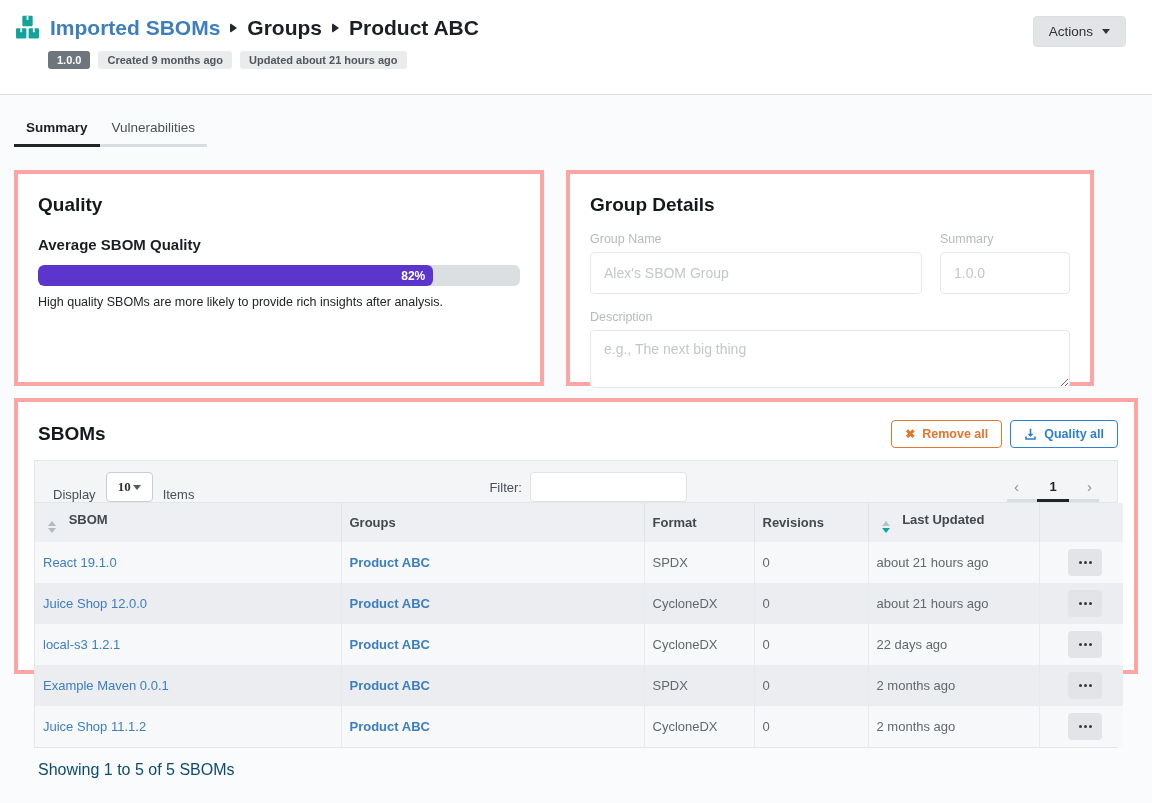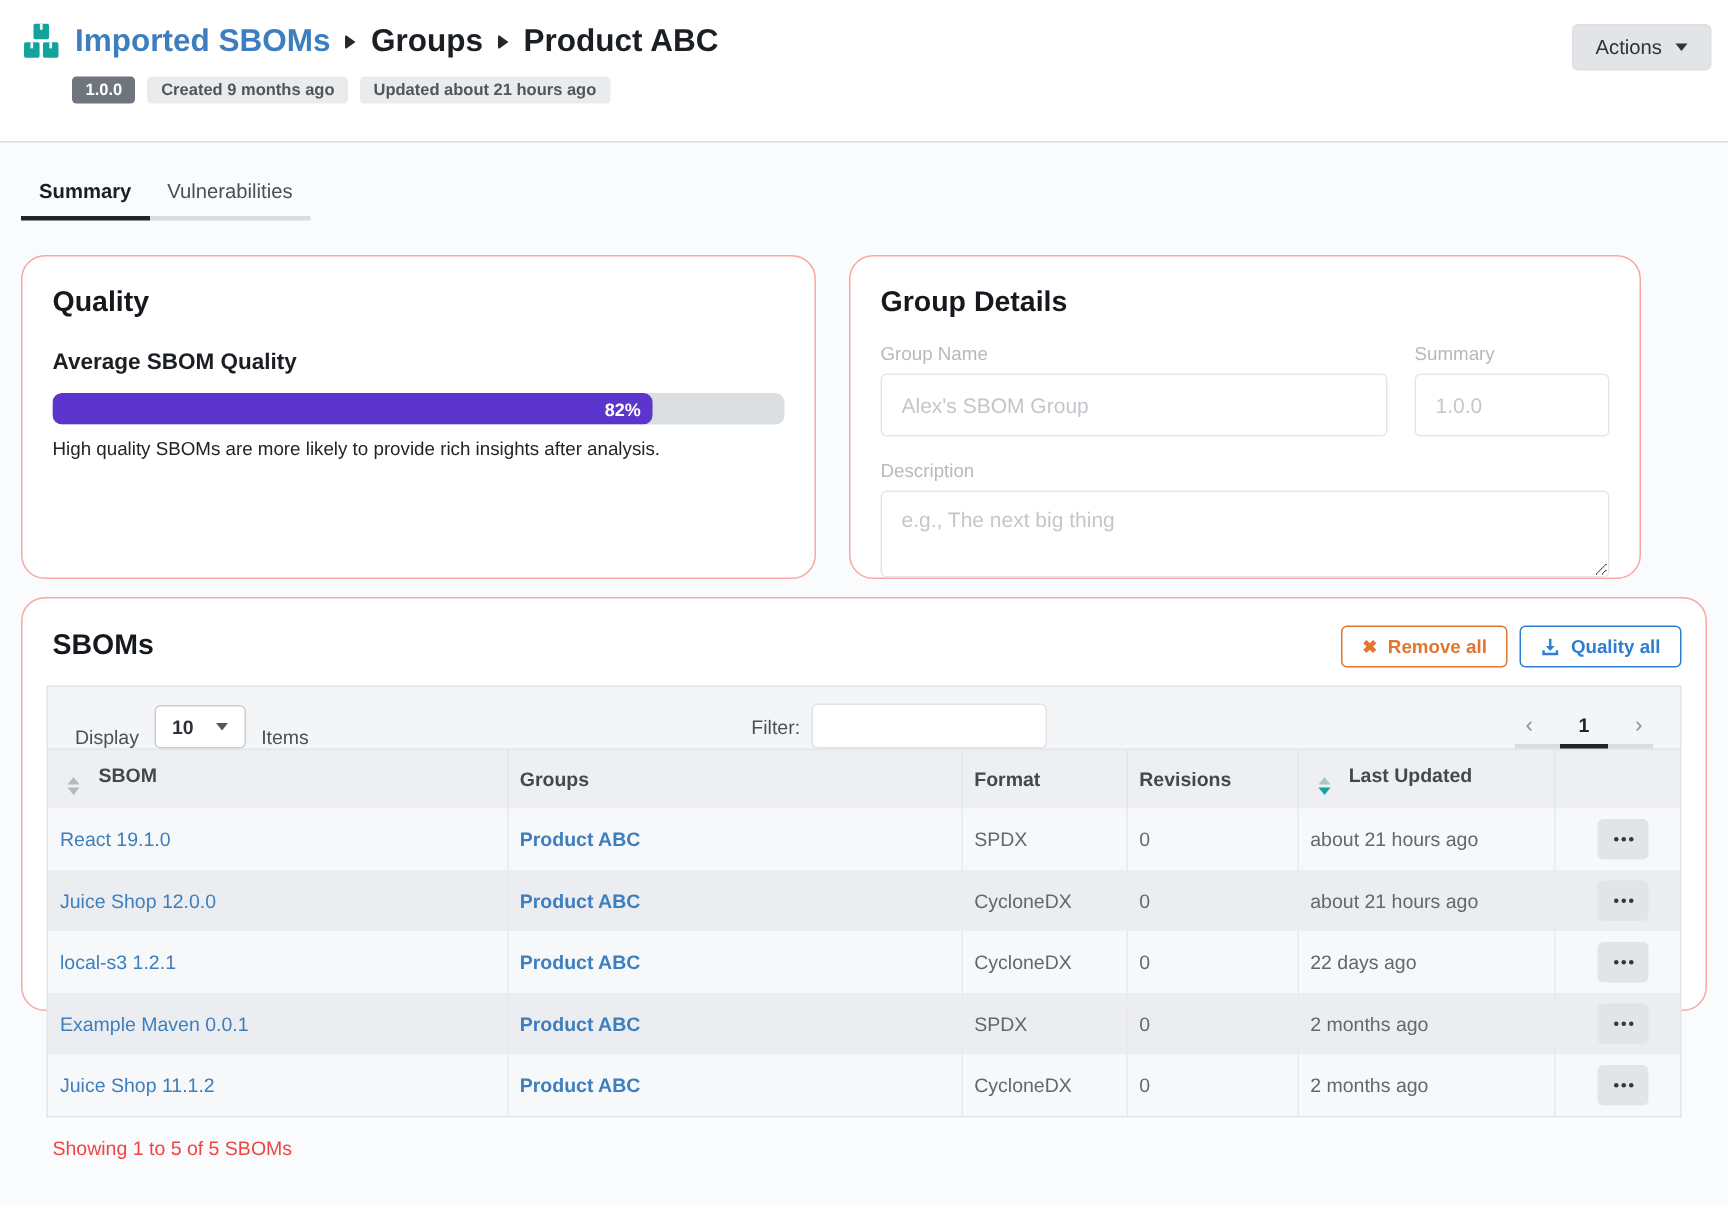--- a/index.html
+++ b/index.html
@@ -13,32 +13,32 @@
   .page-header { position:relative; background:#fff; border-bottom:1px solid #d8dce0; height:95px; padding:14px 1px 0 14px; }
   .title-row { display:flex; align-items:center; gap:9px; }
   .brand-icon { width:27px; height:27px; flex:0 0 auto; }
   .crumbs { display:flex; align-items:center; gap:10px; font-size:21px; font-weight:700; }
   .crumb-root { color:#3d7ebe; }
   .crumb { color:#1b1f23; }
   .crumb-sep { width:0; height:0; border-left:7px solid #23282d; border-top:5px solid transparent; border-bottom:5px solid transparent; border-radius:2px; }
   .badges { display:flex; align-items:center; gap:8px; margin:10px 0 0 34px; }
   .badge-dark { background:#6e757c; color:#fff; font-size:11px; font-weight:700; padding:3px 9px; border-radius:3px; }
   .badge-light { background:#e9ebed; color:#4f565c; font-size:11px; font-weight:600; padding:3px 9px; border-radius:3px; }
-  .actions-btn { position:absolute; top:16px; right:11px; display:flex; align-items:center; gap:9px;
+  .actions-btn { position:absolute; top:16px; right:26px; display:flex; align-items:center; gap:9px;
     background:#e2e4e7; border:1px solid #dcdfe2; border-radius:4px; padding:7px 15px; font-size:13.5px; color:#2f3337; cursor:pointer; font-family:inherit; }
   .caret-down { width:0; height:0; border-left:4px solid transparent; border-right:4px solid transparent; border-top:5px solid #2f3337; }
 
   
   .tabs { display:inline-flex; margin:25px 0 0 14px; }
   .tab { padding:0 12px 9px; font-size:13.5px; border-bottom:3px solid #d9dce0; cursor:pointer; color:#4a5055; }
   .tab.active { color:#1b1f23; font-weight:700; border-bottom-color:#212529; }
 
   
   .cards-row { display:flex; gap:22px; margin:23px 14px 0; }
-  .card { background:#fff; border:1px solid #fca5a5; border-radius:16px; }
+  .card { background:#fff; border:4px solid #fca5a5; border-radius:0; }
   .card-title { font-size:19px; font-weight:700; color:#15191d; }
 
   .quality-card { width:530px; height:216px; padding:20px; }
   .quality-subtitle { margin-top:20px; font-size:15px; font-weight:700; color:#1b1f23; }
   .progress-track { margin-top:12px; height:21px; background:#dcdfe2; border-radius:6px; overflow:hidden; }
   .progress-fill { height:100%; border-radius:6px; display:flex; align-items:center; justify-content:flex-end; padding-right:8px; color:#fff; font-size:12px; font-weight:700; }
   .quality-desc { margin-top:9px; font-size:12.5px; color:#212529; }
 
   .group-card { width:528px; height:216px; padding:20px; }
   .field-label { font-size:12.5px; color:#b6babd; margin:16px 0 6px; }
@@ -52,21 +52,21 @@
   
   .sboms-card { margin:12px 14px 0; width:1124px; height:276px; padding:16px 16px 12px; }
   .sboms-head { display:flex; align-items:center; justify-content:space-between; padding:2px 0 0 4px; }
   .head-btns { display:flex; gap:8px; }
   .btn-outline { display:flex; align-items:center; gap:7px; padding:6px 13px; border-radius:4px; background:#fff; font-size:12.5px; font-weight:600; cursor:pointer; font-family:inherit; }
   .btn-remove { border:1px solid #e0762f; color:#e0762f; }
   .btn-download { border:1px solid #2e7ed2; color:#2e7ed2; }
   .x-glyph { font-size:12px; line-height:1; }
 
   .toolbar { margin-top:12px; border:1px solid #e3e6e9; background:#f3f5f7; height:43px; display:flex; align-items:flex-end; padding:0 18px; font-size:13px; color:#4a5055; }
-  .display-dd { display:flex; align-items:center; gap:15px; background:#fff; border:1px solid #c9ced3; border-radius:4px; padding:6px 11px; margin:0 10px; font-size:13px; color:#2f3337; font-weight:600; cursor:pointer; }
+  .display-dd { display:flex; align-items:center; gap:2px; background:#fff; border:1px solid #c9ced3; border-radius:4px; padding:6px 11px; margin:0 10px; font-size:13px; color:#2f3337; font-weight:600; cursor:pointer;font-family:Liberation Serif, serif; }
   .dd-caret { width:0; height:0; border-left:4px solid transparent; border-right:4px solid transparent; border-top:5px solid #55595e; }
   .filter-group { display:flex; align-items:center; gap:8px; margin-left:295px; }
   .filter-input { width:157px; height:30px; border:1px solid #dfe3e6; border-radius:4px; background:#fff; padding:0 8px; font-size:13px; font-family:inherit; outline:none; }
   .pager { margin-left:auto; width:92px; display:flex; flex-direction:column; }
   .pager-row { display:flex; align-items:center; justify-content:space-between; padding:0 7px; }
   .pager-arrow { color:#8d9297; font-size:15px; cursor:pointer; line-height:1; }
   .pager-page { color:#212529; font-size:13px; font-weight:700; }
   .pager-track { margin-top:5px; height:3px; background:#d9dce0; position:relative; }
   .pager-thumb { position:absolute; left:33%; width:34%; height:3px; background:#212529; }
 
@@ -86,21 +86,21 @@
   .sort i { display:block; width:0; height:0; border-left:4px solid transparent; border-right:4px solid transparent; }
   .sort .up   { border-bottom:5px solid #b3b9bf; }
   .sort .down { border-top:5px solid #b3b9bf; }
   .sort-teal .up   { border-bottom:5px solid #a9c9c7; }
   .sort-teal .down { border-top:5px solid #12a5a0; }
   .dots { width:34px; height:27px; background:#e2e4e8; border:none; border-radius:4px; display:flex; align-items:center; justify-content:center; gap:2px; cursor:pointer; }
   .dot { width:3px; height:3px; border-radius:50%; background:#34383c; }
   .actions-cell { text-align:center; }
   .actions-cell .dots { margin:0 auto; }
 
-  .table-footer { margin-top:13px; padding-left:4px; font-size:13px; color:#ef4444; }
+  .table-footer { margin-top:13px; padding-left:4px; font-size:16px; color:#0c4a6e; }
 </style>
 </head>
 <body>
 
 
 
 
 <div class="page-header">
   <div class="title-row">
     <svg class="brand-icon" viewBox="0 0 24 24">

